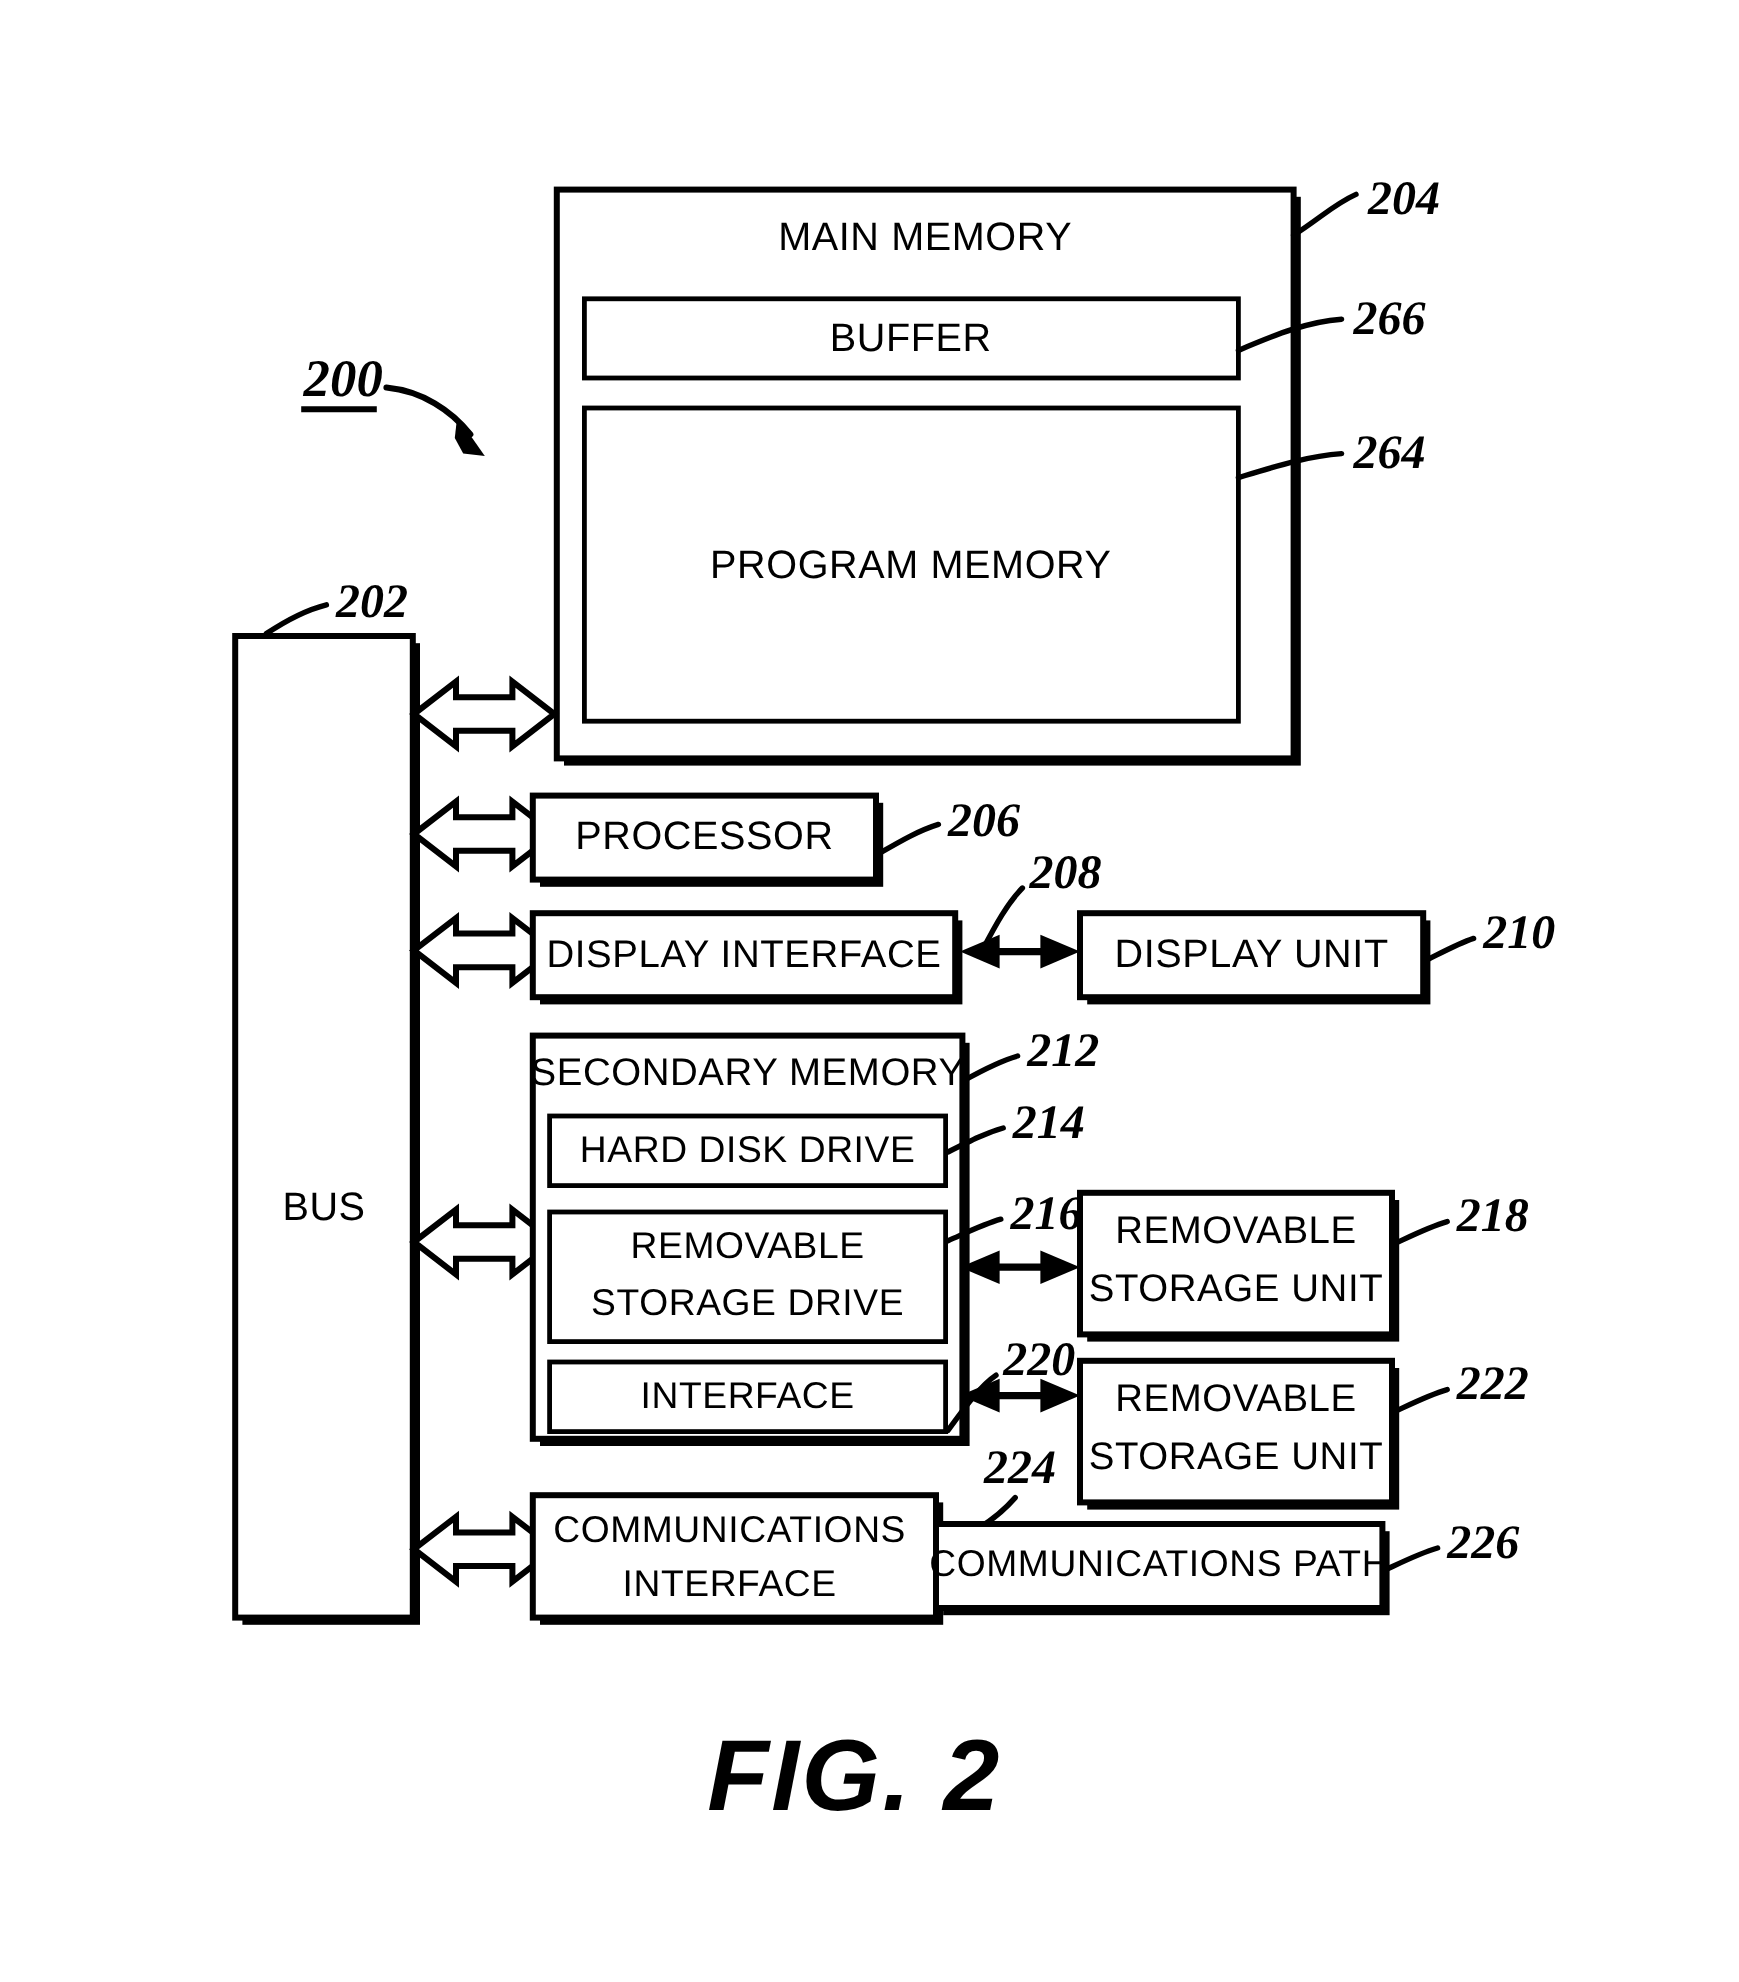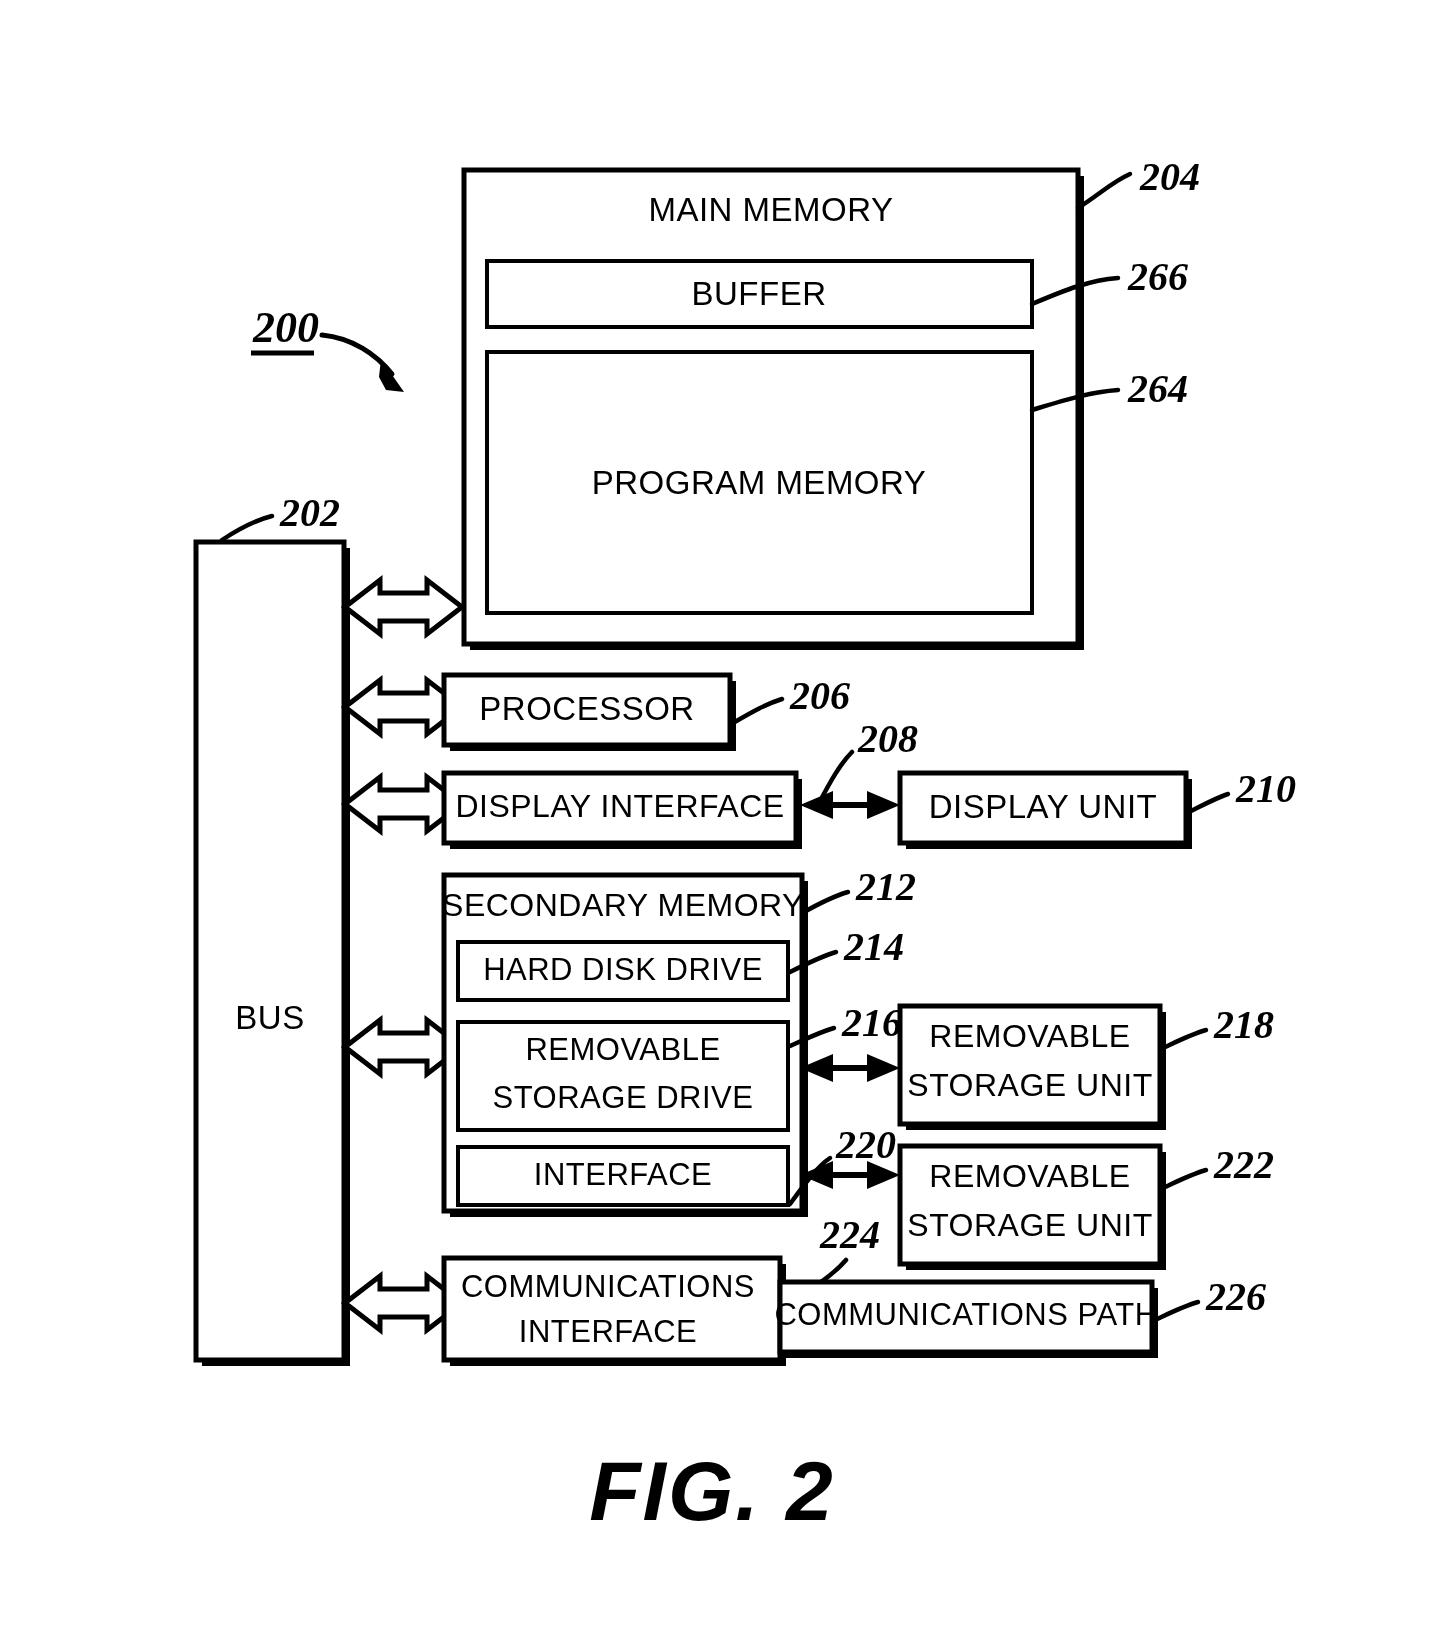--- a/index.html
+++ b/index.html
@@ -10,21 +10,21 @@
   body {
     width: 1449px;
     height: 1652px;
     position: relative;
     font-family: "Liberation Sans", sans-serif;
     overflow: hidden;
   }
   #figure-root {
     position: absolute;
     left: 0;
-    top: 12px;
+    top: 0;
     width: 1449px;
     height: 1308px;
   }
   svg { display: block; }
 
   
   .box-label {
     font-family: "Liberation Sans", sans-serif;
     font-weight: 400;
     fill: #000000;

